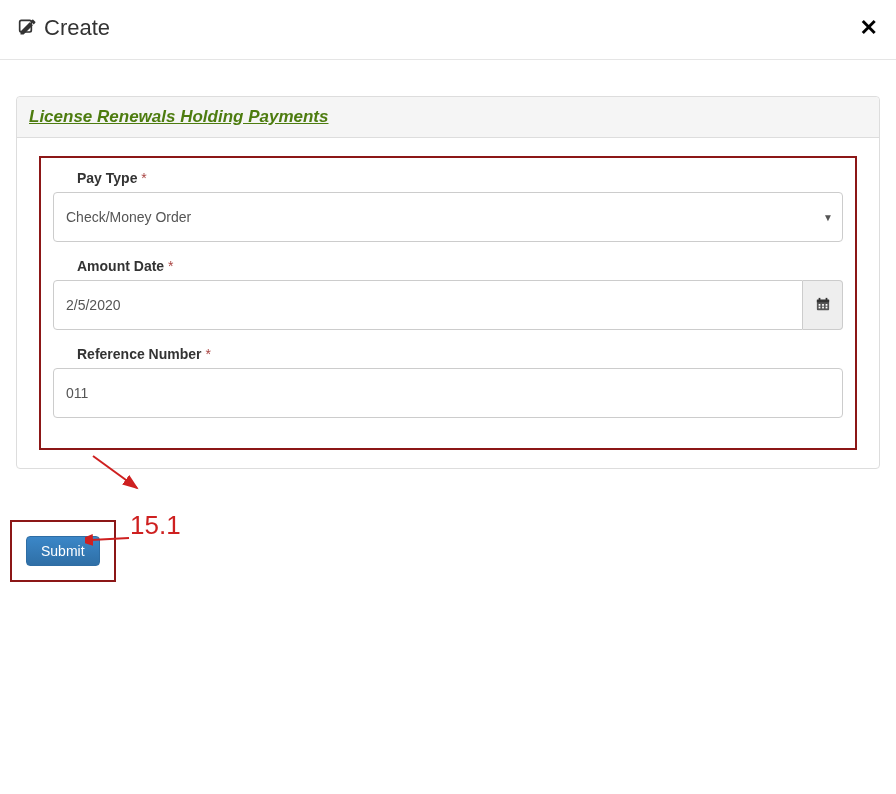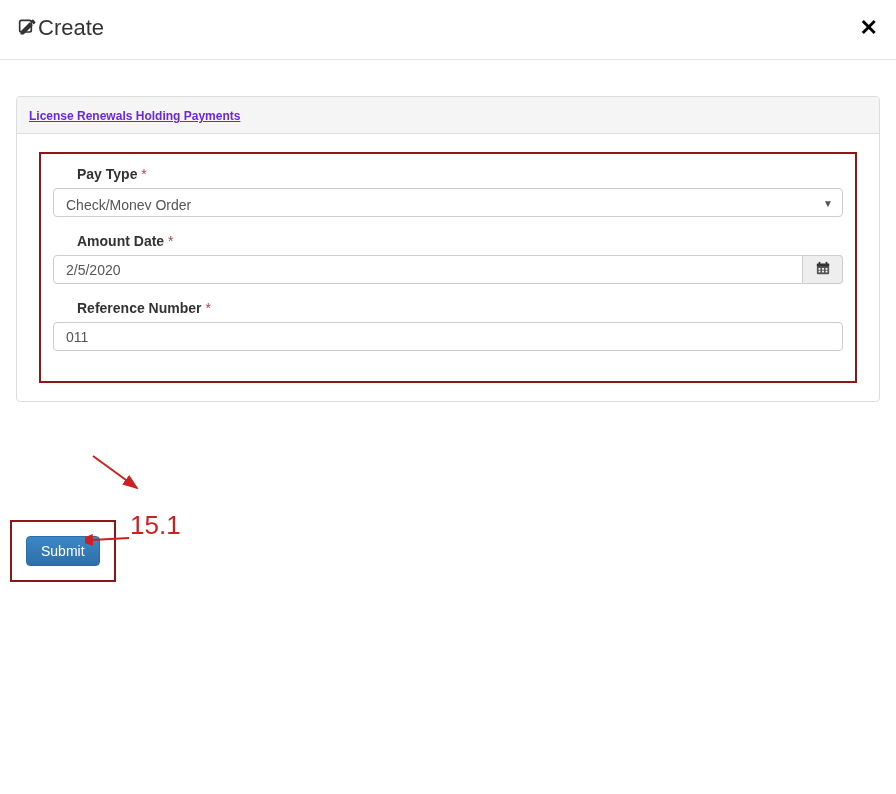--- a/index.html
+++ b/index.html
@@ -19,20 +19,21 @@
     .modal-header {
       display: flex;
       align-items: center;
       justify-content: space-between;
       padding: 15px 18px 18px 18px;
       border-bottom: 1px solid #e5e5e5;
     }
     .modal-title-wrap {
       display: flex;
       align-items: center;
+      gap: 6px;
     }
     .modal-title {
       font-size: 22px;
       font-weight: 400;
       color: #333;
     }
     .close-x {
       font-size: 22px;
       font-weight: bold;
       color: #000;
@@ -50,24 +51,25 @@
       background: #fff;
     }
     .panel-header {
       background: #f5f5f5;
       border-bottom: 1px solid #ddd;
       border-top-left-radius: 4px;
       border-top-right-radius: 4px;
       padding: 10px 12px;
     }
     .panel-header a {
-      color: #6d28d9;
+      color: #4d7c0f;
       font-weight: bold;
+      font-style: italic;
       text-decoration: underline;
-      font-size: 12px;
+      font-size: 17px;
     }
     .panel-body {
       padding: 18px 22px 18px 22px;
     }
     .form-red-box {
       border: 2px solid #8c1717;
       padding: 12px 12px 14px 12px;
     }
     .form-group {
       margin-bottom: 16px;
@@ -83,21 +85,21 @@
       font-size: 14px;
       padding-left: 24px;
     }
     .req {
       color: #a94442;
       font-weight: normal;
     }
     .form-control, .form-select {
       display: block;
       width: 100%;
-      height: 29px;
+      height: 50px;
       padding: 6px 12px;
       font-size: 14px;
       line-height: 1.42857143;
       color: #555;
       background-color: #fff;
       border: 1px solid #ccc;
       border-radius: 4px;
     }
     .form-select {
       appearance: none;

